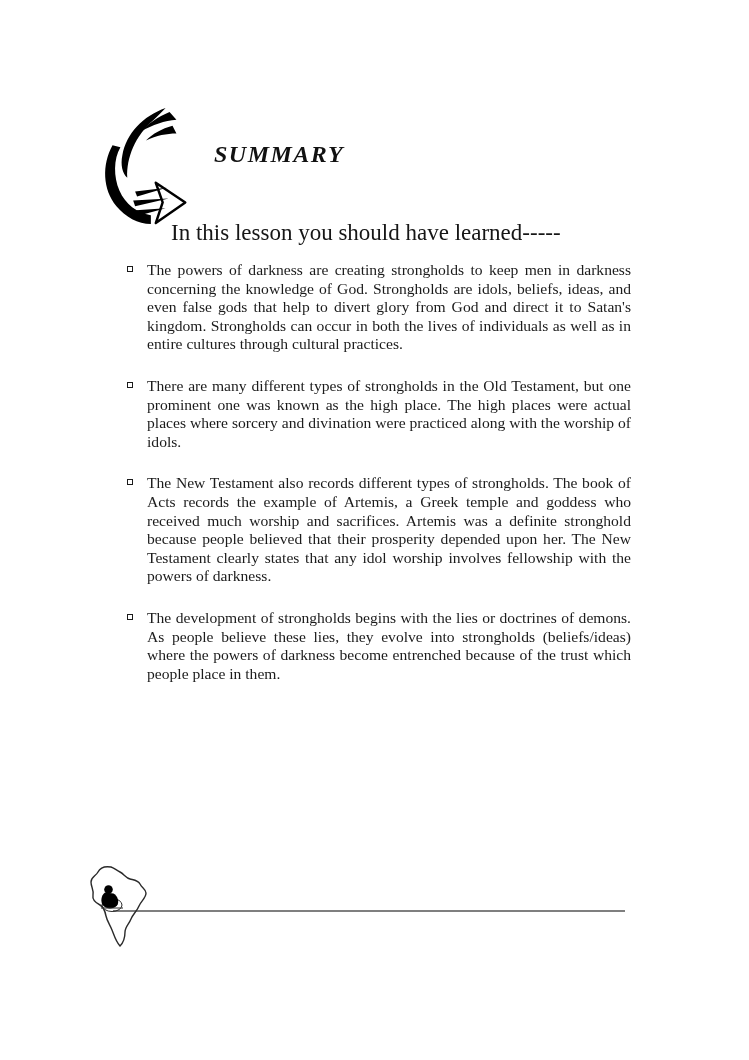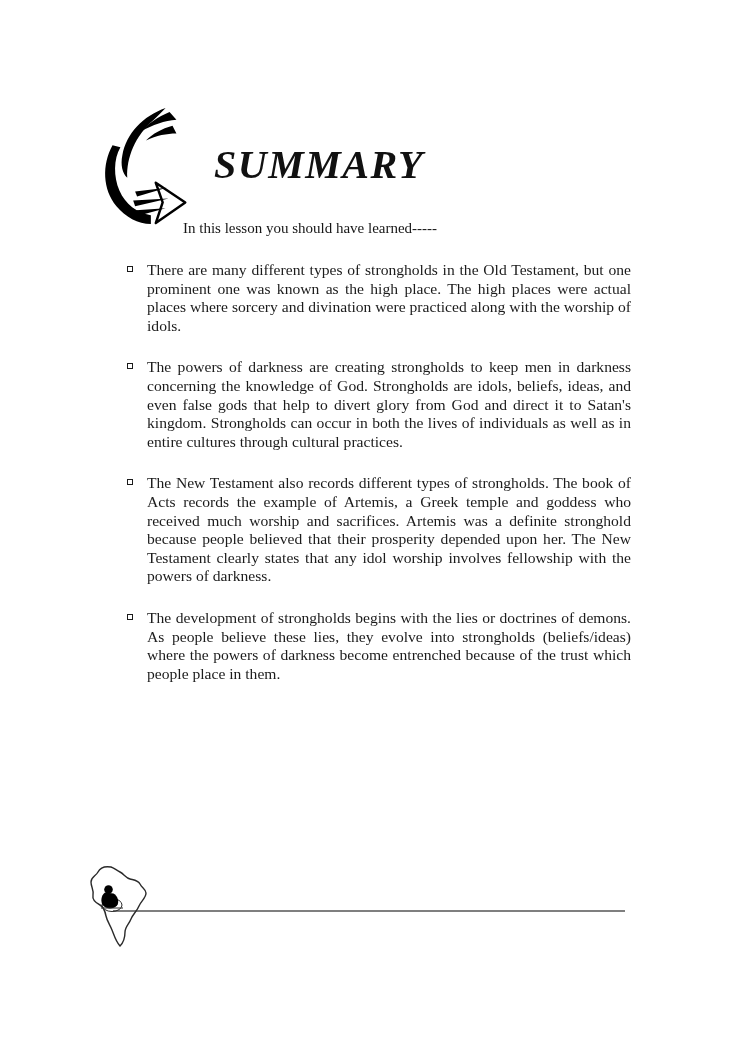--- a/index.html
+++ b/index.html
@@ -11,27 +11,27 @@
     font-family:"Liberation Serif", serif;
     color:#1b1b1b;
     overflow:hidden;
   }
   .arrow-icon {
     position:absolute; left:99px; top:108px;
     width:88px; height:118px;
   }
   .page-title {
     position:absolute; left:214px; top:141px;
-    font-size:40px; font-weight:bold; font-style:italic;
+    font-size:24px; font-weight:bold; font-style:italic;
     letter-spacing:1.5px;
     color:#111;
   }
   .lesson-intro {
-    position:absolute; left:183px; top:220px;
-    font-size:15px;
+    position:absolute; left:171px; top:220px;
+    font-size:23px;
     color:#161616;
   }
   .summary-list {
     position:absolute; left:127px; top:261px;
     width:504px;
     list-style:none;
   }
   .summary-item {
     position:relative;
     padding-left:20px;
@@ -81,25 +81,25 @@
     <path fill="#000" d="M37,104 L67,102 L41,109 Z"></path>
   </svg>
 
   <div class="page-title">SUMMARY</div>
 
   <div class="lesson-intro">In this lesson you should have learned-----</div>
 
   <ul class="summary-list">
     <li class="summary-item">
       <span class="square-bullet"></span>
-      <span>There are many different types of strongholds in the Old Testament, but one prominent one was known as the high place.  The high places were actual places where sorcery and divination were practiced along with the worship of idols.</span>
+      <span>The powers of darkness are creating strongholds to keep men in darkness concerning the knowledge of God.  Strongholds are idols, beliefs, ideas, and even false gods that help to divert glory from God and direct it to Satan's kingdom.  Strongholds can occur in both the lives of individuals as well as in entire cultures through cultural practices.</span>
     </li>
     <li class="summary-item">
       <span class="square-bullet"></span>
-      <span>The powers of darkness are creating strongholds to keep men in darkness concerning the knowledge of God.  Strongholds are idols, beliefs, ideas, and even false gods that help to divert glory from God and direct it to Satan's kingdom.  Strongholds can occur in both the lives of individuals as well as in entire cultures through cultural practices.</span>
+      <span>There are many different types of strongholds in the Old Testament, but one prominent one was known as the high place.  The high places were actual places where sorcery and divination were practiced along with the worship of idols.</span>
     </li>
     <li class="summary-item">
       <span class="square-bullet"></span>
       <span>The New Testament also records different types of strongholds.  The book of Acts records the example of Artemis, a Greek temple and goddess who received much worship and sacrifices.  Artemis was a definite stronghold because people believed that their prosperity depended upon her.  The New Testament clearly states that any idol worship involves fellowship with the powers of darkness.</span>
     </li>
     <li class="summary-item">
       <span class="square-bullet"></span>
       <span>The development of strongholds begins with the lies or doctrines of demons.  As people believe these lies, they evolve into strongholds (beliefs/ideas) where the powers of darkness become entrenched because of the trust which people place in them.</span>
     </li>
   </ul>

